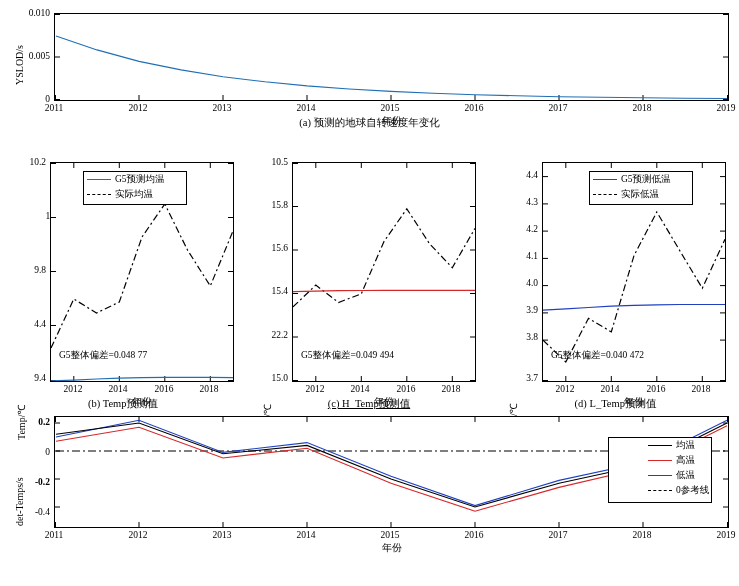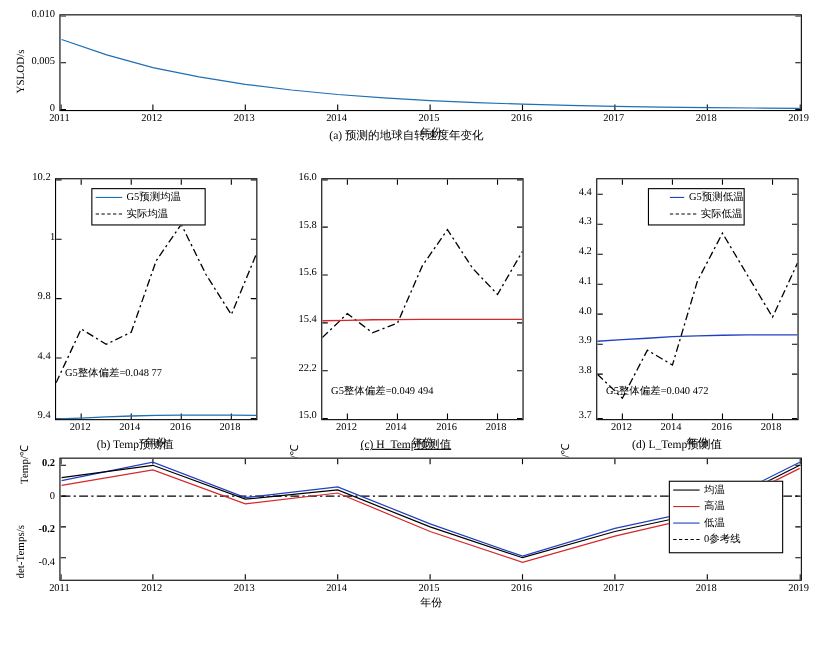--- a/index.html
+++ b/index.html
@@ -107,34 +107,34 @@
     <div class="legend-box" style="left:32px;top:8px;width:104px;height:34px;">
       <div class="legend-row">
         <span class="legend-line" style="border-top-color:#1f6fb5;"></span>
         <span class="legend-text">G5预测均温</span>
       </div>
       <div class="legend-row">
         <span class="legend-line" style="border-top-color:#000;border-top-style:dashed;"></span>
         <span class="legend-text">实际均温</span>
       </div>
     </div>
-    <div class="annot" style="left:8px;top:170px;">G5整体偏差=0.048 77</div>
+    <div class="annot" style="left:8px;top:186px;">G5整体偏差=0.048 77</div>
   </div>
 
   <div class="xtick" style="left:55px;top:234px;width:36px;">2012</div>
   <div class="xtick" style="left:100px;top:234px;width:36px;">2014</div>
   <div class="xtick" style="left:146px;top:234px;width:36px;">2016</div>
   <div class="xtick" style="left:191px;top:234px;width:36px;">2018</div>
   <div class="xlab" style="left:122px;top:245px;width:40px;">年份</div>
   <div class="caption" style="left:0;top:247px;width:246px;">(b) Temp预测值</div>
 </div>
 
 <div class="panel" style="left:246px;top:150px;width:246px;height:250px;">
   <div class="ylab" style="left:14px;top:300px;">H-Temp/℃</div>
-  <div class="ytick" style="left:4px;top:7px;width:38px;">16.0</div>
+  <div class="ytick" style="left:4px;top:7px;width:38px;">10.5</div>
   <div class="ytick" style="left:4px;top:50px;width:38px;">15.8</div>
   <div class="ytick" style="left:4px;top:93px;width:38px;">15.6</div>
   <div class="ytick" style="left:4px;top:136px;width:38px;">15.4</div>
   <div class="ytick" style="left:4px;top:180px;width:38px;">22.2</div>
   <div class="ytick" style="left:4px;top:223px;width:38px;">15.0</div>
 
   <div class="axis-box" style="left:46px;top:12px;width:184px;height:220px;">
     <svg width="182" height="218" viewBox="0 0 182 218">
       <g stroke="#000" stroke-width="1">
         <line x1="0" y1="0.5" x2="5" y2="0.5"></line>
@@ -215,21 +215,21 @@
         <line x1="22.8" y1="0" x2="22.8" y2="5"></line>
           <line x1="68.3" y1="0" x2="68.3" y2="5"></line>
         <line x1="113.8" y1="0" x2="113.8" y2="5"></line>
           <line x1="159.3" y1="0" x2="159.3" y2="5"></line>
       </g>
 
       <polyline fill="none" stroke="#000" stroke-width="1.2" stroke-dasharray="7,3,2,3" points="0,177.1 22.8,199.0 45.5,155.3 68.3,168.9 91,92.6 113.8,49.0 136.5,87.2 159.3,125.3 182,76.2"></polyline>
 
       <polyline fill="none" stroke="#2040c0" stroke-width="1.2" points="0,147.2 22.8,145.8 45.5,144.5 68.3,143.1 91,142.3 113.8,141.8 136.5,141.5 159.3,141.5 182,141.5"></polyline>
     </svg>
-    <div class="legend-box" style="left:46px;top:8px;width:88px;height:34px;padding-left:16px;">
+    <div class="legend-box" style="left:46px;top:8px;width:104px;height:34px;">
       <div class="legend-row">
         <span class="legend-line" style="border-top-color:#2040c0;"></span>
         <span class="legend-text">G5预测低温</span>
       </div>
       <div class="legend-row">
         <span class="legend-line" style="border-top-color:#000;border-top-style:dashed;"></span>
         <span class="legend-text">实际低温</span>
       </div>
     </div>
     <div class="annot" style="left:8px;top:186px;">G5整体偏差=0.040 472</div>
@@ -284,21 +284,21 @@
       </g>
 
       <polyline fill="none" stroke="#000" stroke-width="1.1" stroke-dasharray="8,3,2,3" points="1,34 672,34"></polyline>
 
       <polyline fill="none" stroke="#2040c0" stroke-width="1.1" points="1,20.0 84,3.2 168,35.4 252,25.6 336,59.2 420,88.6 504,63.4 588,45.2 672,3.2"></polyline>
 
       <polyline fill="none" stroke="#000000" stroke-width="1.1" points="1,17.2 84,6.0 168,36.8 252,28.4 336,62.0 420,90.0 504,66.2 588,48.0 672,6.0"></polyline>
 
       <polyline fill="none" stroke="#d62728" stroke-width="1.1" points="1,24.2 84,10.2 168,41.0 252,31.2 336,66.2 420,94.2 504,70.4 588,50.8 672,8.8"></polyline>
     </svg>
-    <div class="legend-box" style="left:553px;top:20px;width:104px;height:66px;">
+    <div class="legend-box" style="left:553px;top:20px;width:104px;height:66px;padding-left:36px;">
       <div class="legend-row">
         <span class="legend-line" style="border-top-color:#000;"></span>
         <span class="legend-text">均温</span>
       </div>
       <div class="legend-row">
         <span class="legend-line" style="border-top-color:#d62728;"></span>
         <span class="legend-text">高温</span>
       </div>
       <div class="legend-row">
         <span class="legend-line" style="border-top-color:#2040c0;"></span>

